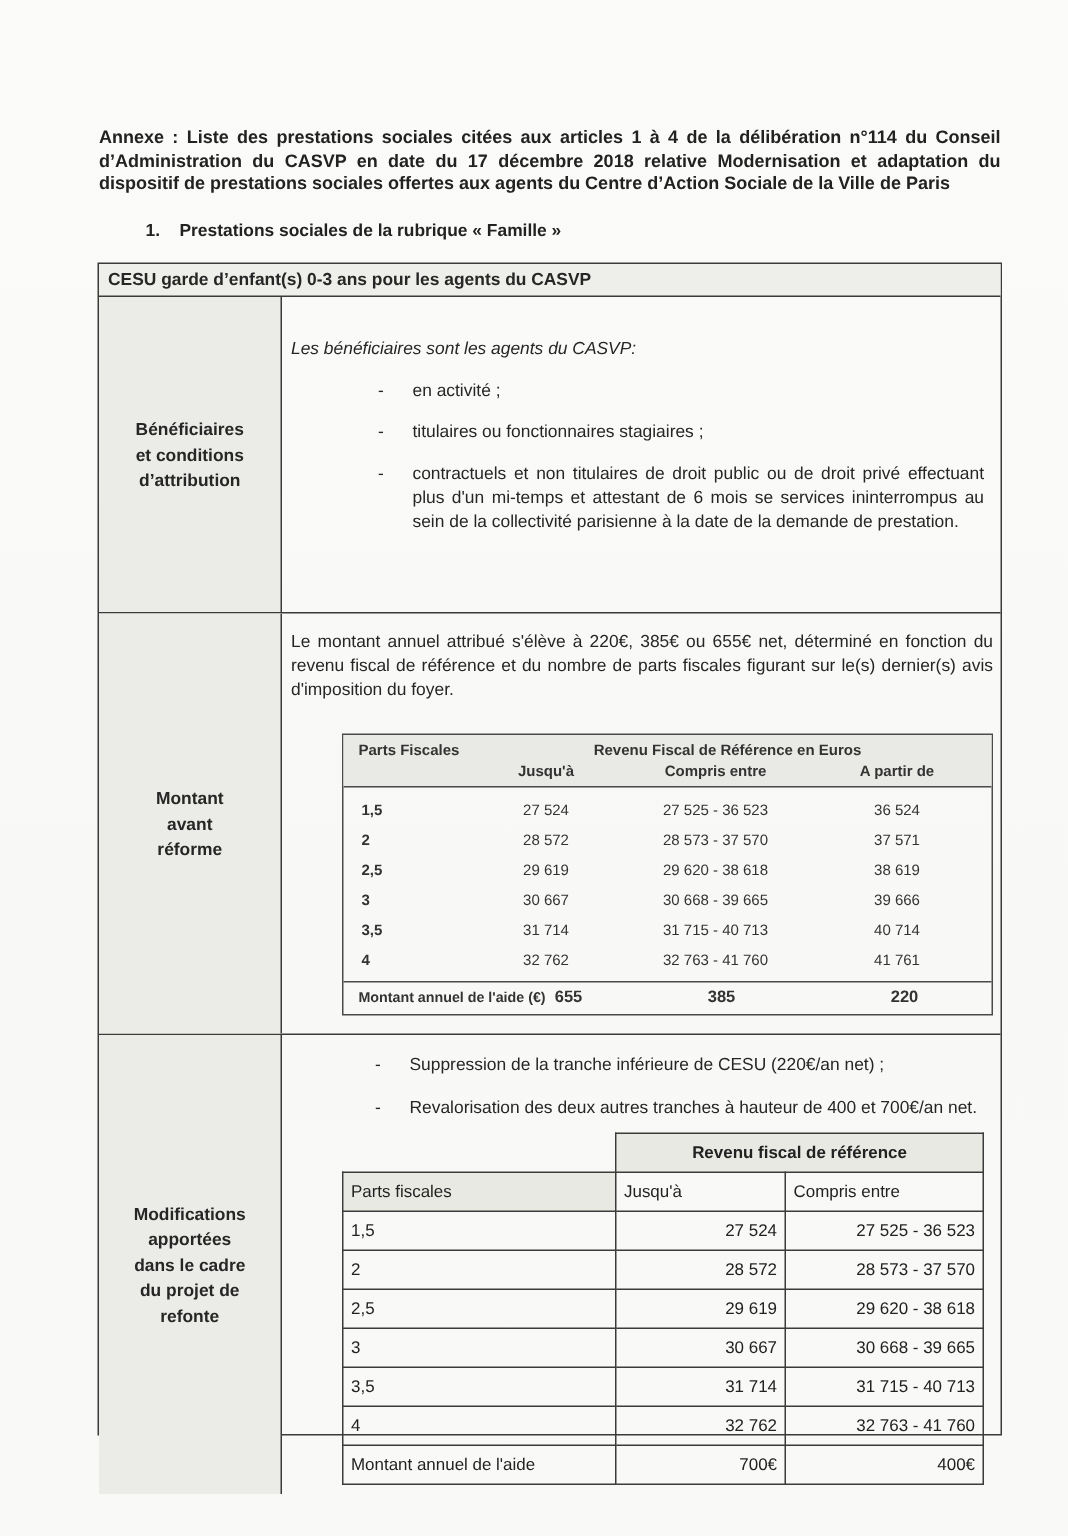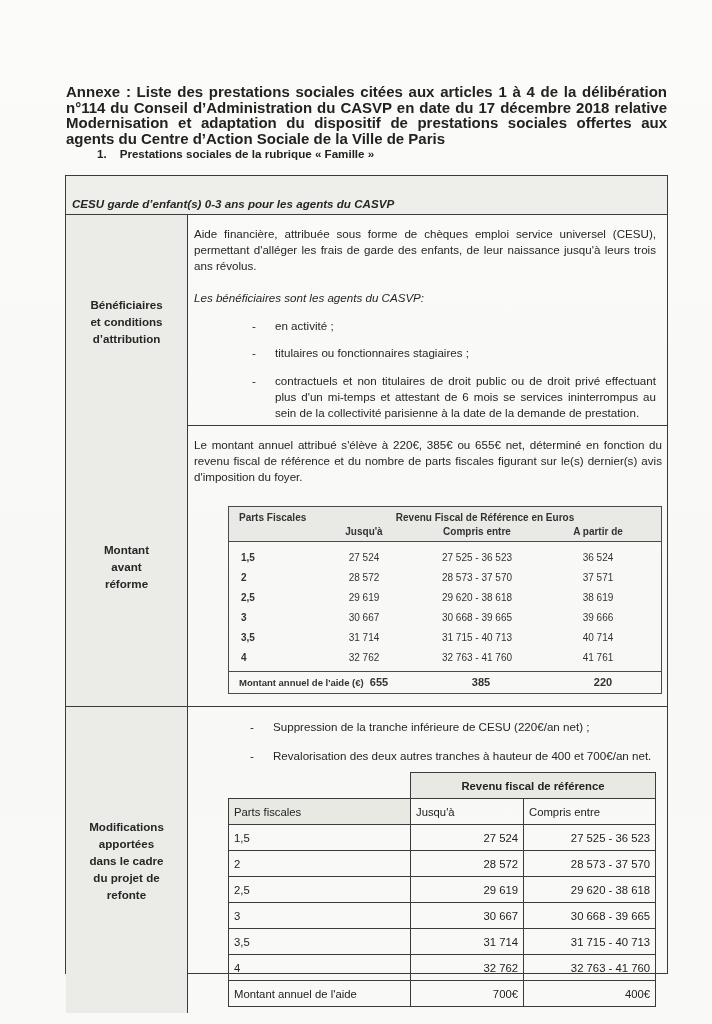--- a/index.html
+++ b/index.html
@@ -8,38 +8,38 @@
     width:712px; height:1024px;
     background:linear-gradient(180deg,#fbfbf9 0%,#f8f8f6 60%,#f9f9f7 100%);
     font-family:"Liberation Sans","DejaVu Sans",sans-serif;
     color:#262626;
     overflow:hidden;
   }
 
   
   .annexe {
     position:absolute; left:66px; top:84px; width:601px;
-    margin:0; font-size:15px; font-weight:bold; line-height:15.6px;
+    margin:0; font-size:12px; font-weight:bold; line-height:15.6px;
     text-align:justify; color:#222;
   }
   .section-heading {
     position:absolute; left:97px; top:147px;
     font-size:11.6px; font-weight:bold; color:#222;
   }
   .sec-num { margin-right:13px; }
 
   
   .outer {
     position:absolute; left:65px; top:175px; width:601px;
     border:1px solid #3b3b3b;
     font-size:11.6px; line-height:16px;
   }
   .otitle {
-    padding:20px 6px 2px; font-weight:bold;
-    background:#eeeeea; border-bottom:1px solid #3b3b3b;font-style:italic;
+    padding:3px 6px 2px; font-weight:bold;
+    background:#eeeeea; border-bottom:1px solid #3b3b3b;
   }
   .trow { display:grid; grid-template-columns:122px 1fr; border-bottom:1px solid #3b3b3b; }
   .trow:last-child { border-bottom:0; }
   .lcell {
     background:#ebebe7; border-right:1px solid #3b3b3b;
     display:flex; align-items:center; justify-content:center;
     text-align:center; font-weight:bold; line-height:17px; padding:0 27px;
   }
   .ccell { padding:11px 11px 6px 6px; }
   .row-benef   { height:210px; }
@@ -111,21 +111,20 @@
     <span class="sec-num">1.</span><span>Prestations sociales de la rubrique «  Famille »</span>
   </div>
 
   <div class="outer">
 
     <div class="otitle">CESU garde d’enfant(s) 0-3 ans pour les agents du CASVP</div>
 
     <div class="trow row-benef">
       <div class="lcell">Bénéficiaires et conditions d’attribution</div>
       <div class="ccell">
-        <p class="para just">Aide financière, attribuée sous forme de chèques emploi service universel (CESU), permettant d'alléger les frais de garde des enfants, de leur naissance jusqu'à leurs trois ans révolus.</p>
         <p class="para intro">Les bénéficiaires sont les agents du CASVP:</p>
         <div class="bullet b1">
           <span class="dash">-</span>
           <span class="btext">en activité ;</span>
         </div>
         <div class="bullet b2">
           <span class="dash">-</span>
           <span class="btext">titulaires ou fonctionnaires stagiaires ;</span>
         </div>
         <div class="bullet b3">

